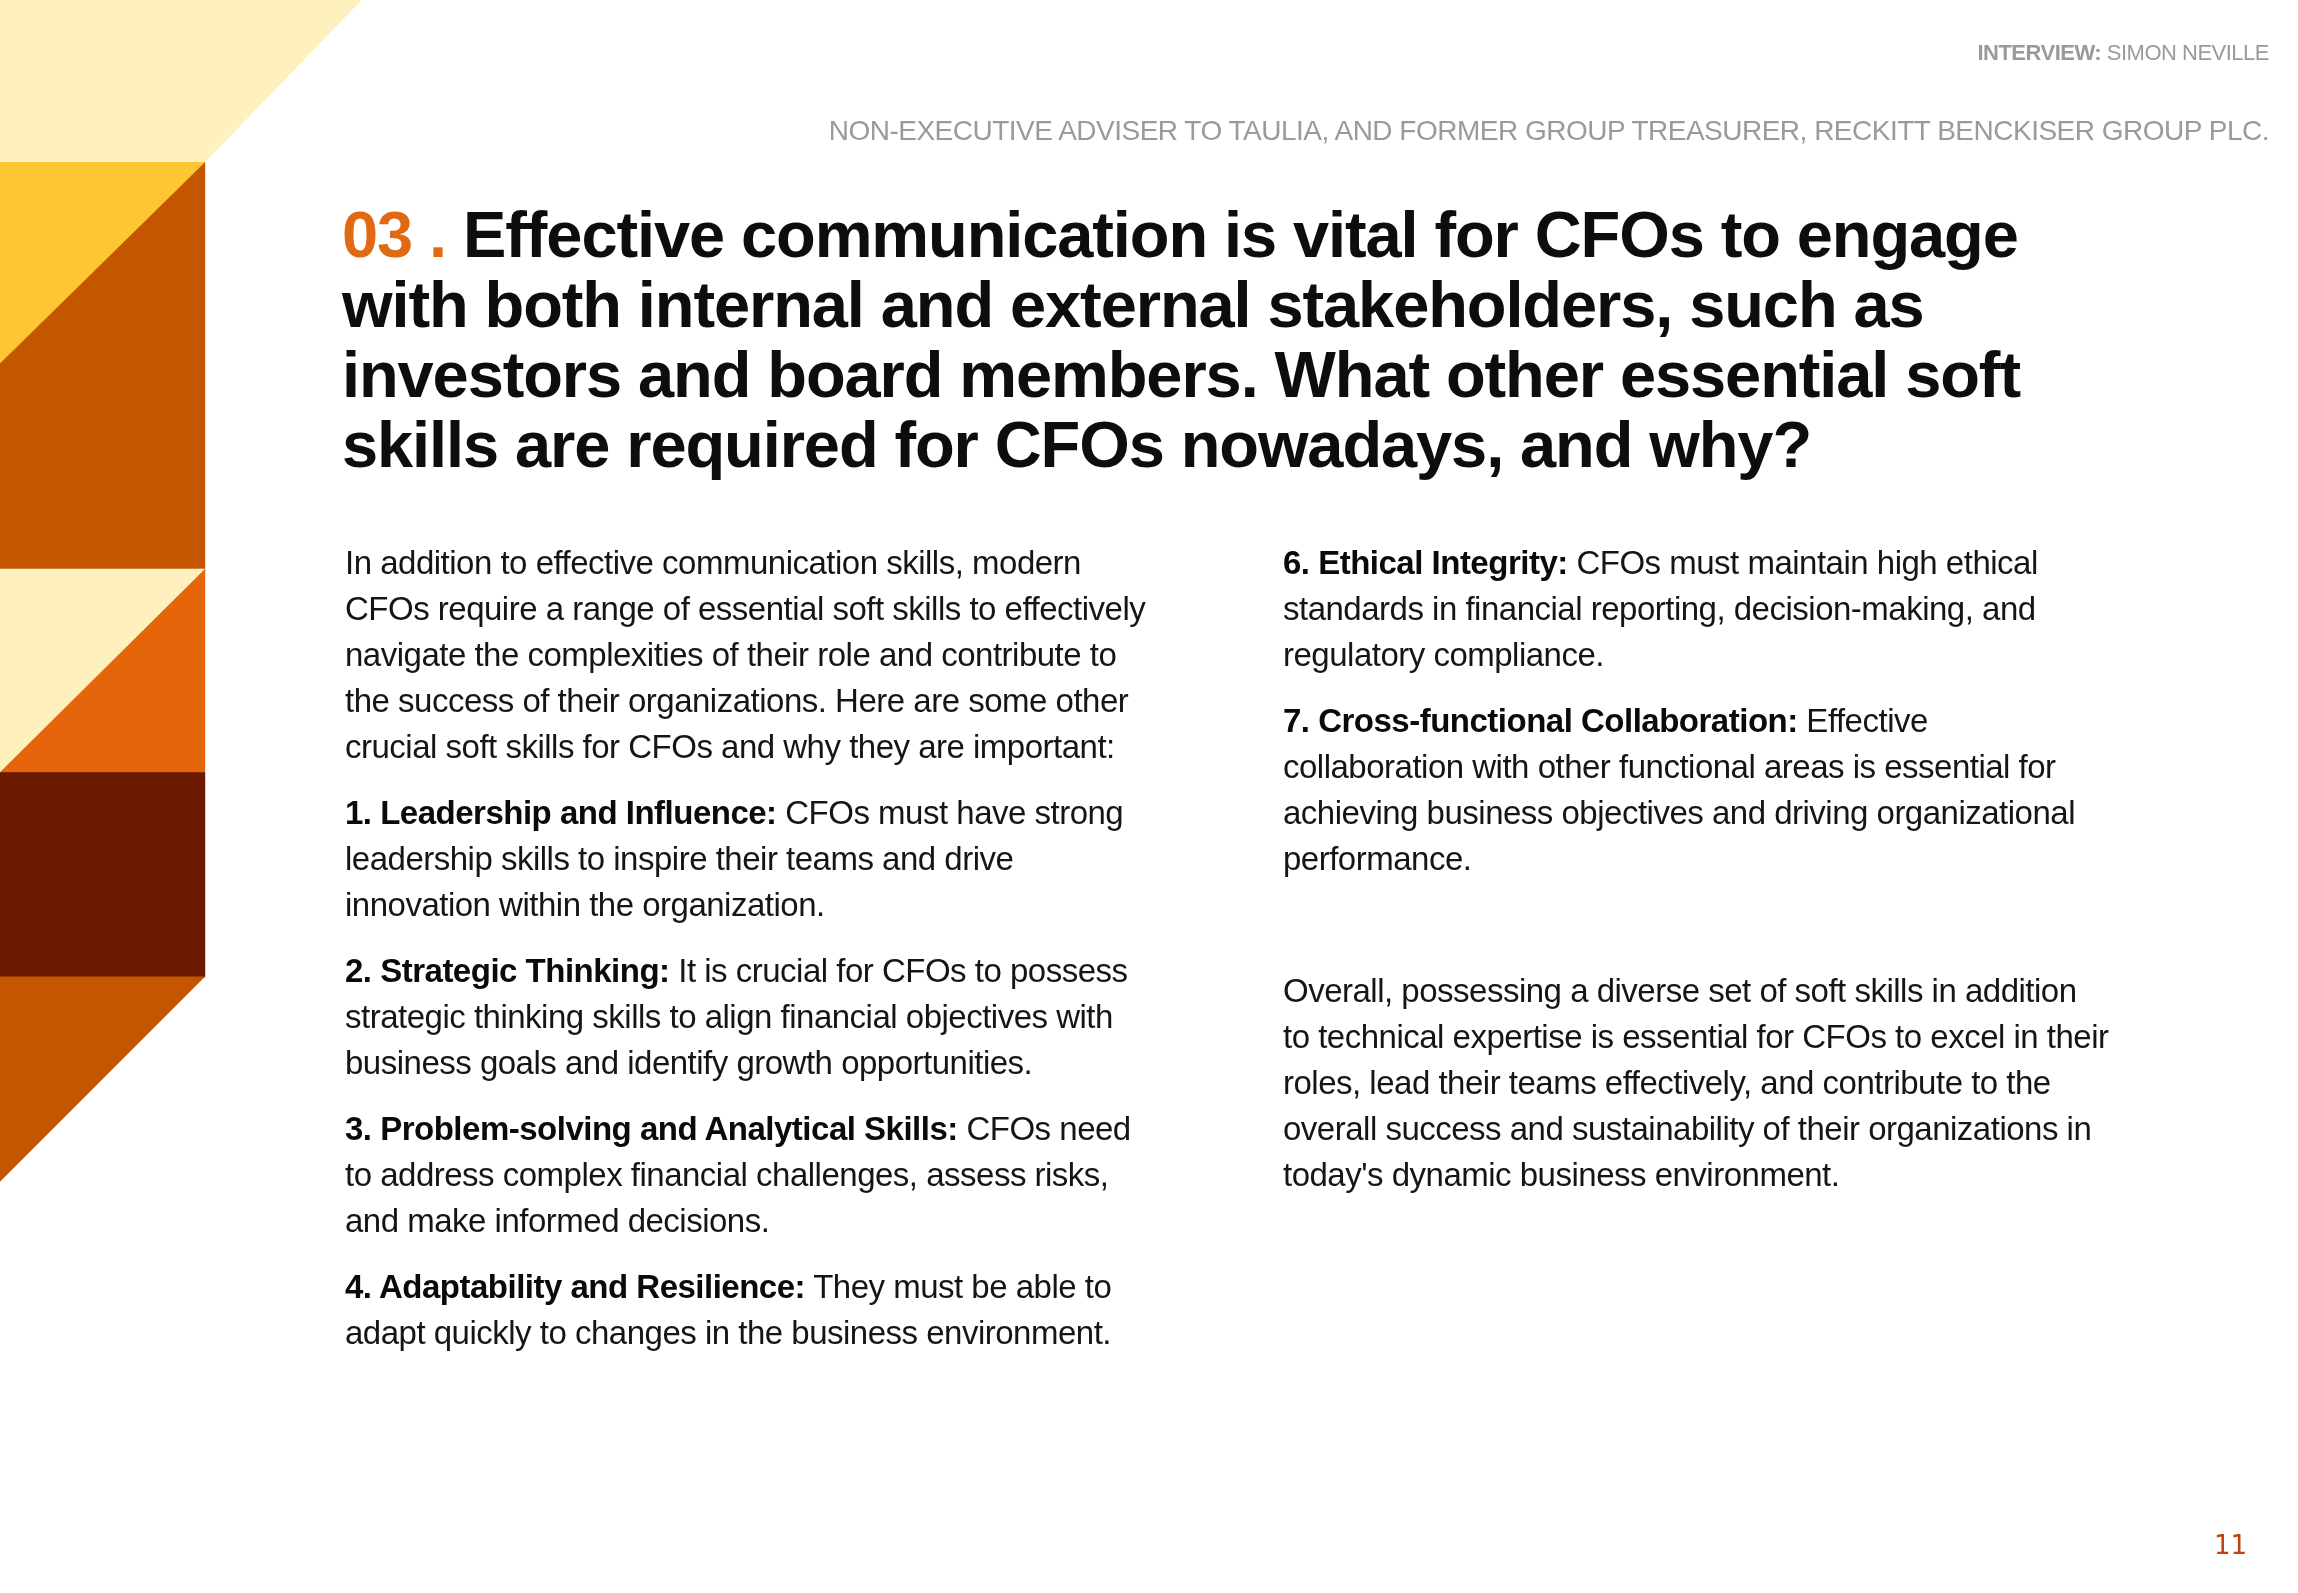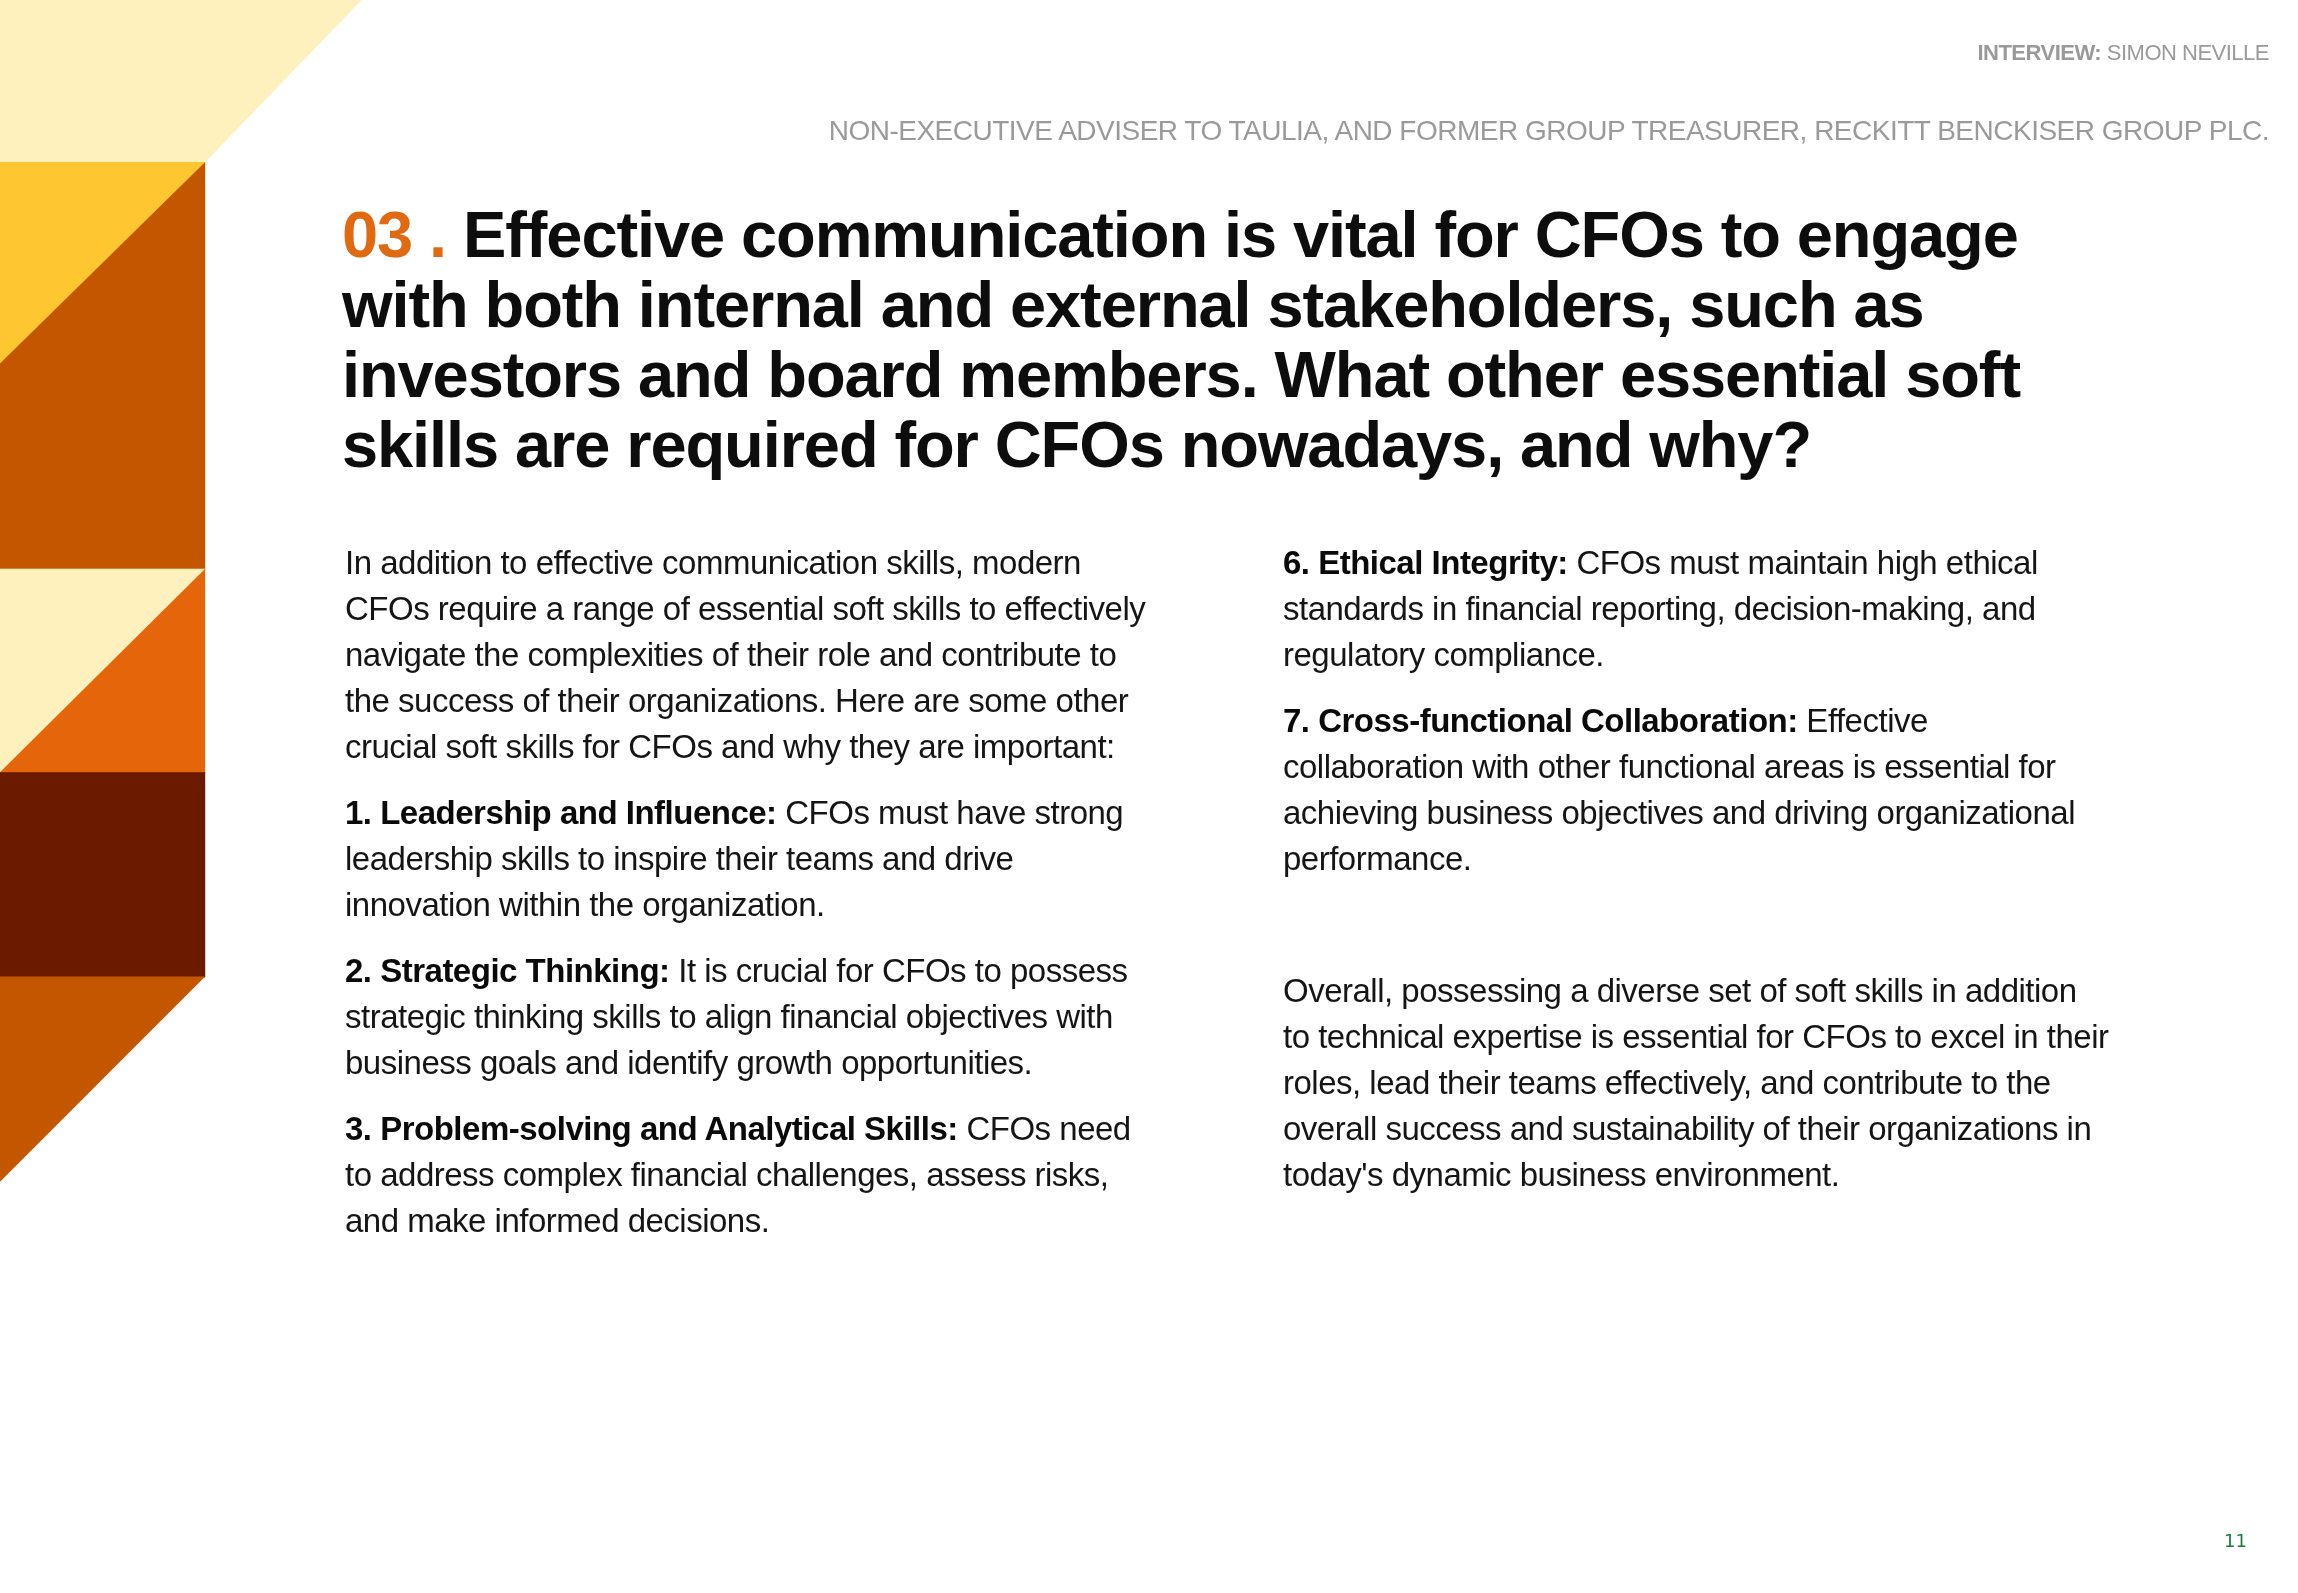--- a/index.html
+++ b/index.html
@@ -79,22 +79,22 @@
       color: #0a0a0a;
     }
     .col .closing {
       margin-top: 86px;
     }
     .page-num {
       position: absolute;
       right: 52px;
       top: 1530px;
       font-family: "DejaVu Sans", sans-serif;
-      font-size: 18px;
-      color: #15803d;
+      font-size: 26px;
+      color: #c2410c;
     }
   </style>
 </head>
 <body>
 
 <svg class="deco" viewBox="0 0 420 1340" width="378" height="1206">
 
   <polygon points="0,0 402,0 228,180 0,180" fill="#fef1bd"></polygon>
 
   <rect x="0" y="180" width="228" height="454" fill="#c45600"></rect>
@@ -115,20 +115,21 @@
   <div class="line2">NON-EXECUTIVE ADVISER TO TAULIA, AND FORMER GROUP TREASURER, RECKITT BENCKISER GROUP PLC.</div>
 </div>
 
 <h1 class="question"><span class="num">03 . </span><span>Effective communication is vital for CFOs to engage with both internal and external stakeholders, such as investors and board members. What other essential soft skills are required for CFOs nowadays, and why?</span></h1>
 
 <div class="col left">
   <p>In addition to effective communication skills, modern CFOs require a range of essential soft skills to effectively navigate the complexities of their role and contribute to the success of their organizations. Here are some other crucial soft skills for CFOs and why they are important:</p>
   <p><b>1. Leadership and Influence:</b><span> CFOs must have strong leadership skills to inspire their teams and drive innovation within the organization.</span></p>
   <p><b>2. Strategic Thinking:</b><span> It is crucial for CFOs to possess strategic thinking skills to align financial objectives with business goals and identify growth opportunities.</span></p>
   <p><b>3. Problem-solving and Analytical Skills:</b><span> CFOs need to address complex financial challenges, assess risks, and make informed decisions.</span></p>
+  <p><b>4. Adaptability and Resilience:</b><span> They must be able to adapt quickly to changes in the business environment.</span></p>
 </div>
 
 <div class="col right">
   <p><b>6. Ethical Integrity:</b><span> CFOs must maintain high ethical standards in financial reporting, decision-making, and regulatory compliance.</span></p>
   <p><b>7. Cross-functional Collaboration:</b><span> Effective collaboration with other functional areas is essential for achieving business objectives and driving organizational performance.</span></p>
   <p class="closing">Overall, possessing a diverse set of soft skills in addition to technical expertise is essential for CFOs to excel in their roles, lead their teams effectively, and contribute to the overall success and sustainability of their organizations in today's dynamic business environment.</p>
 </div>
 
 <div class="page-num">11</div>
 

